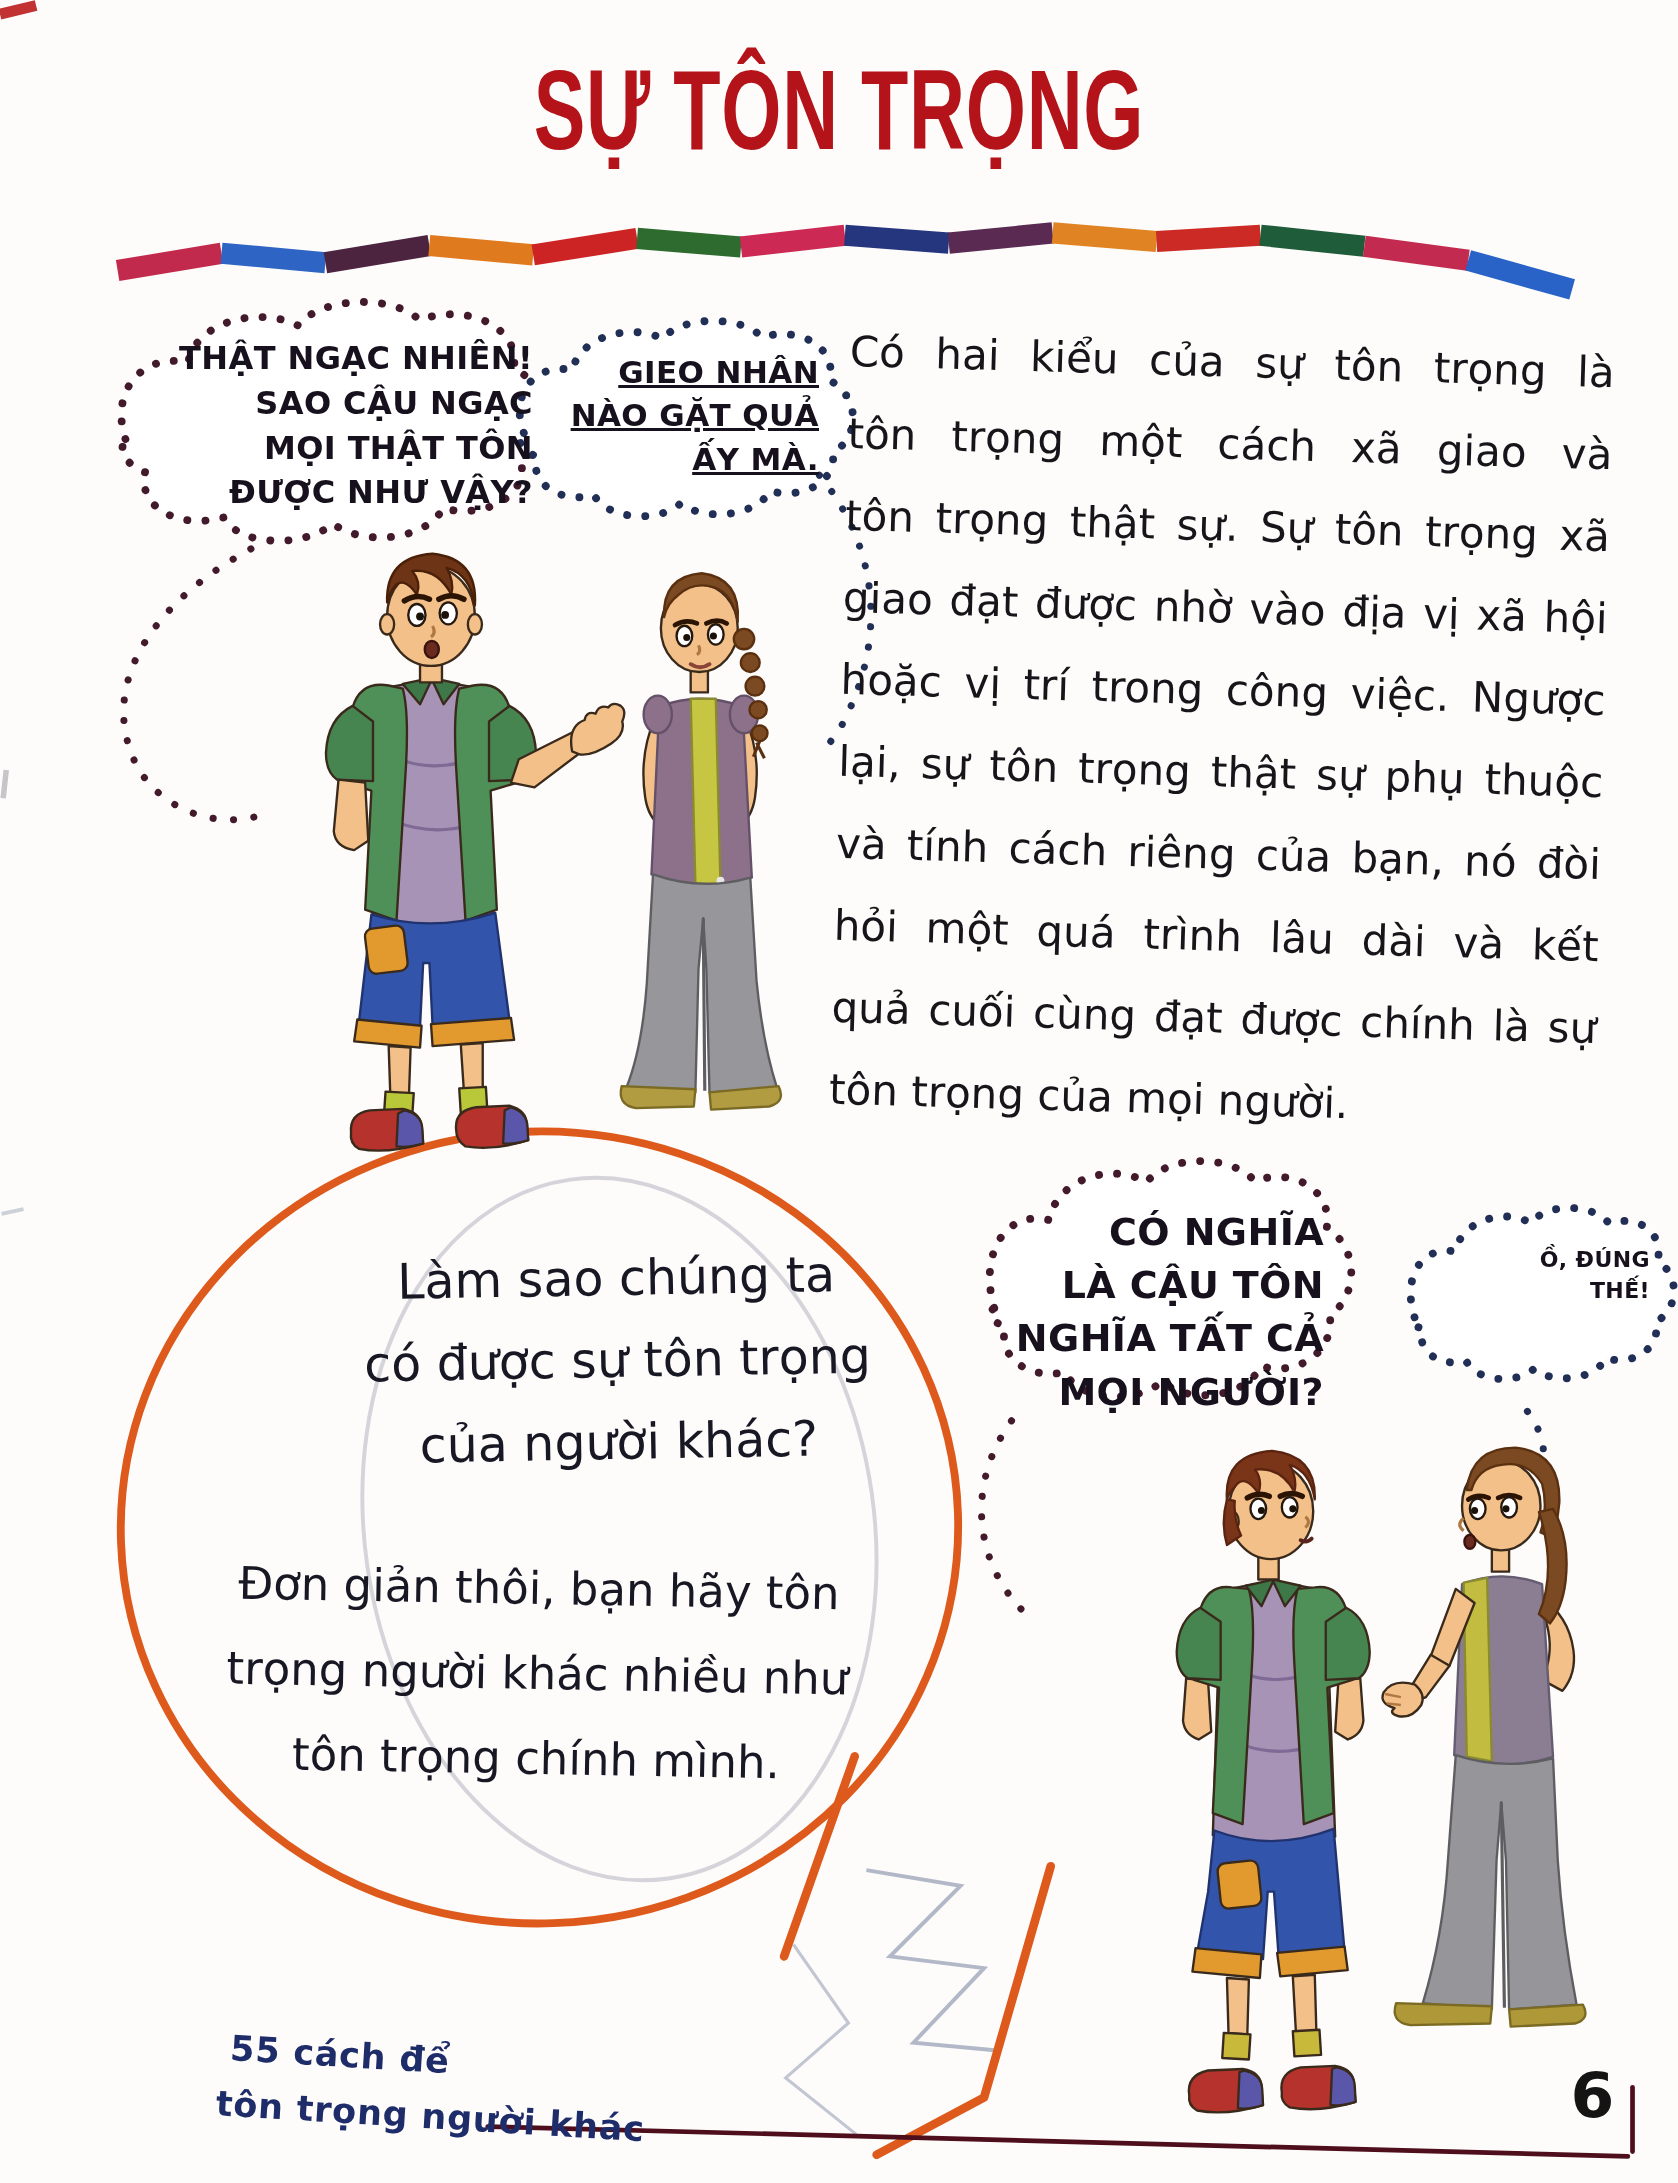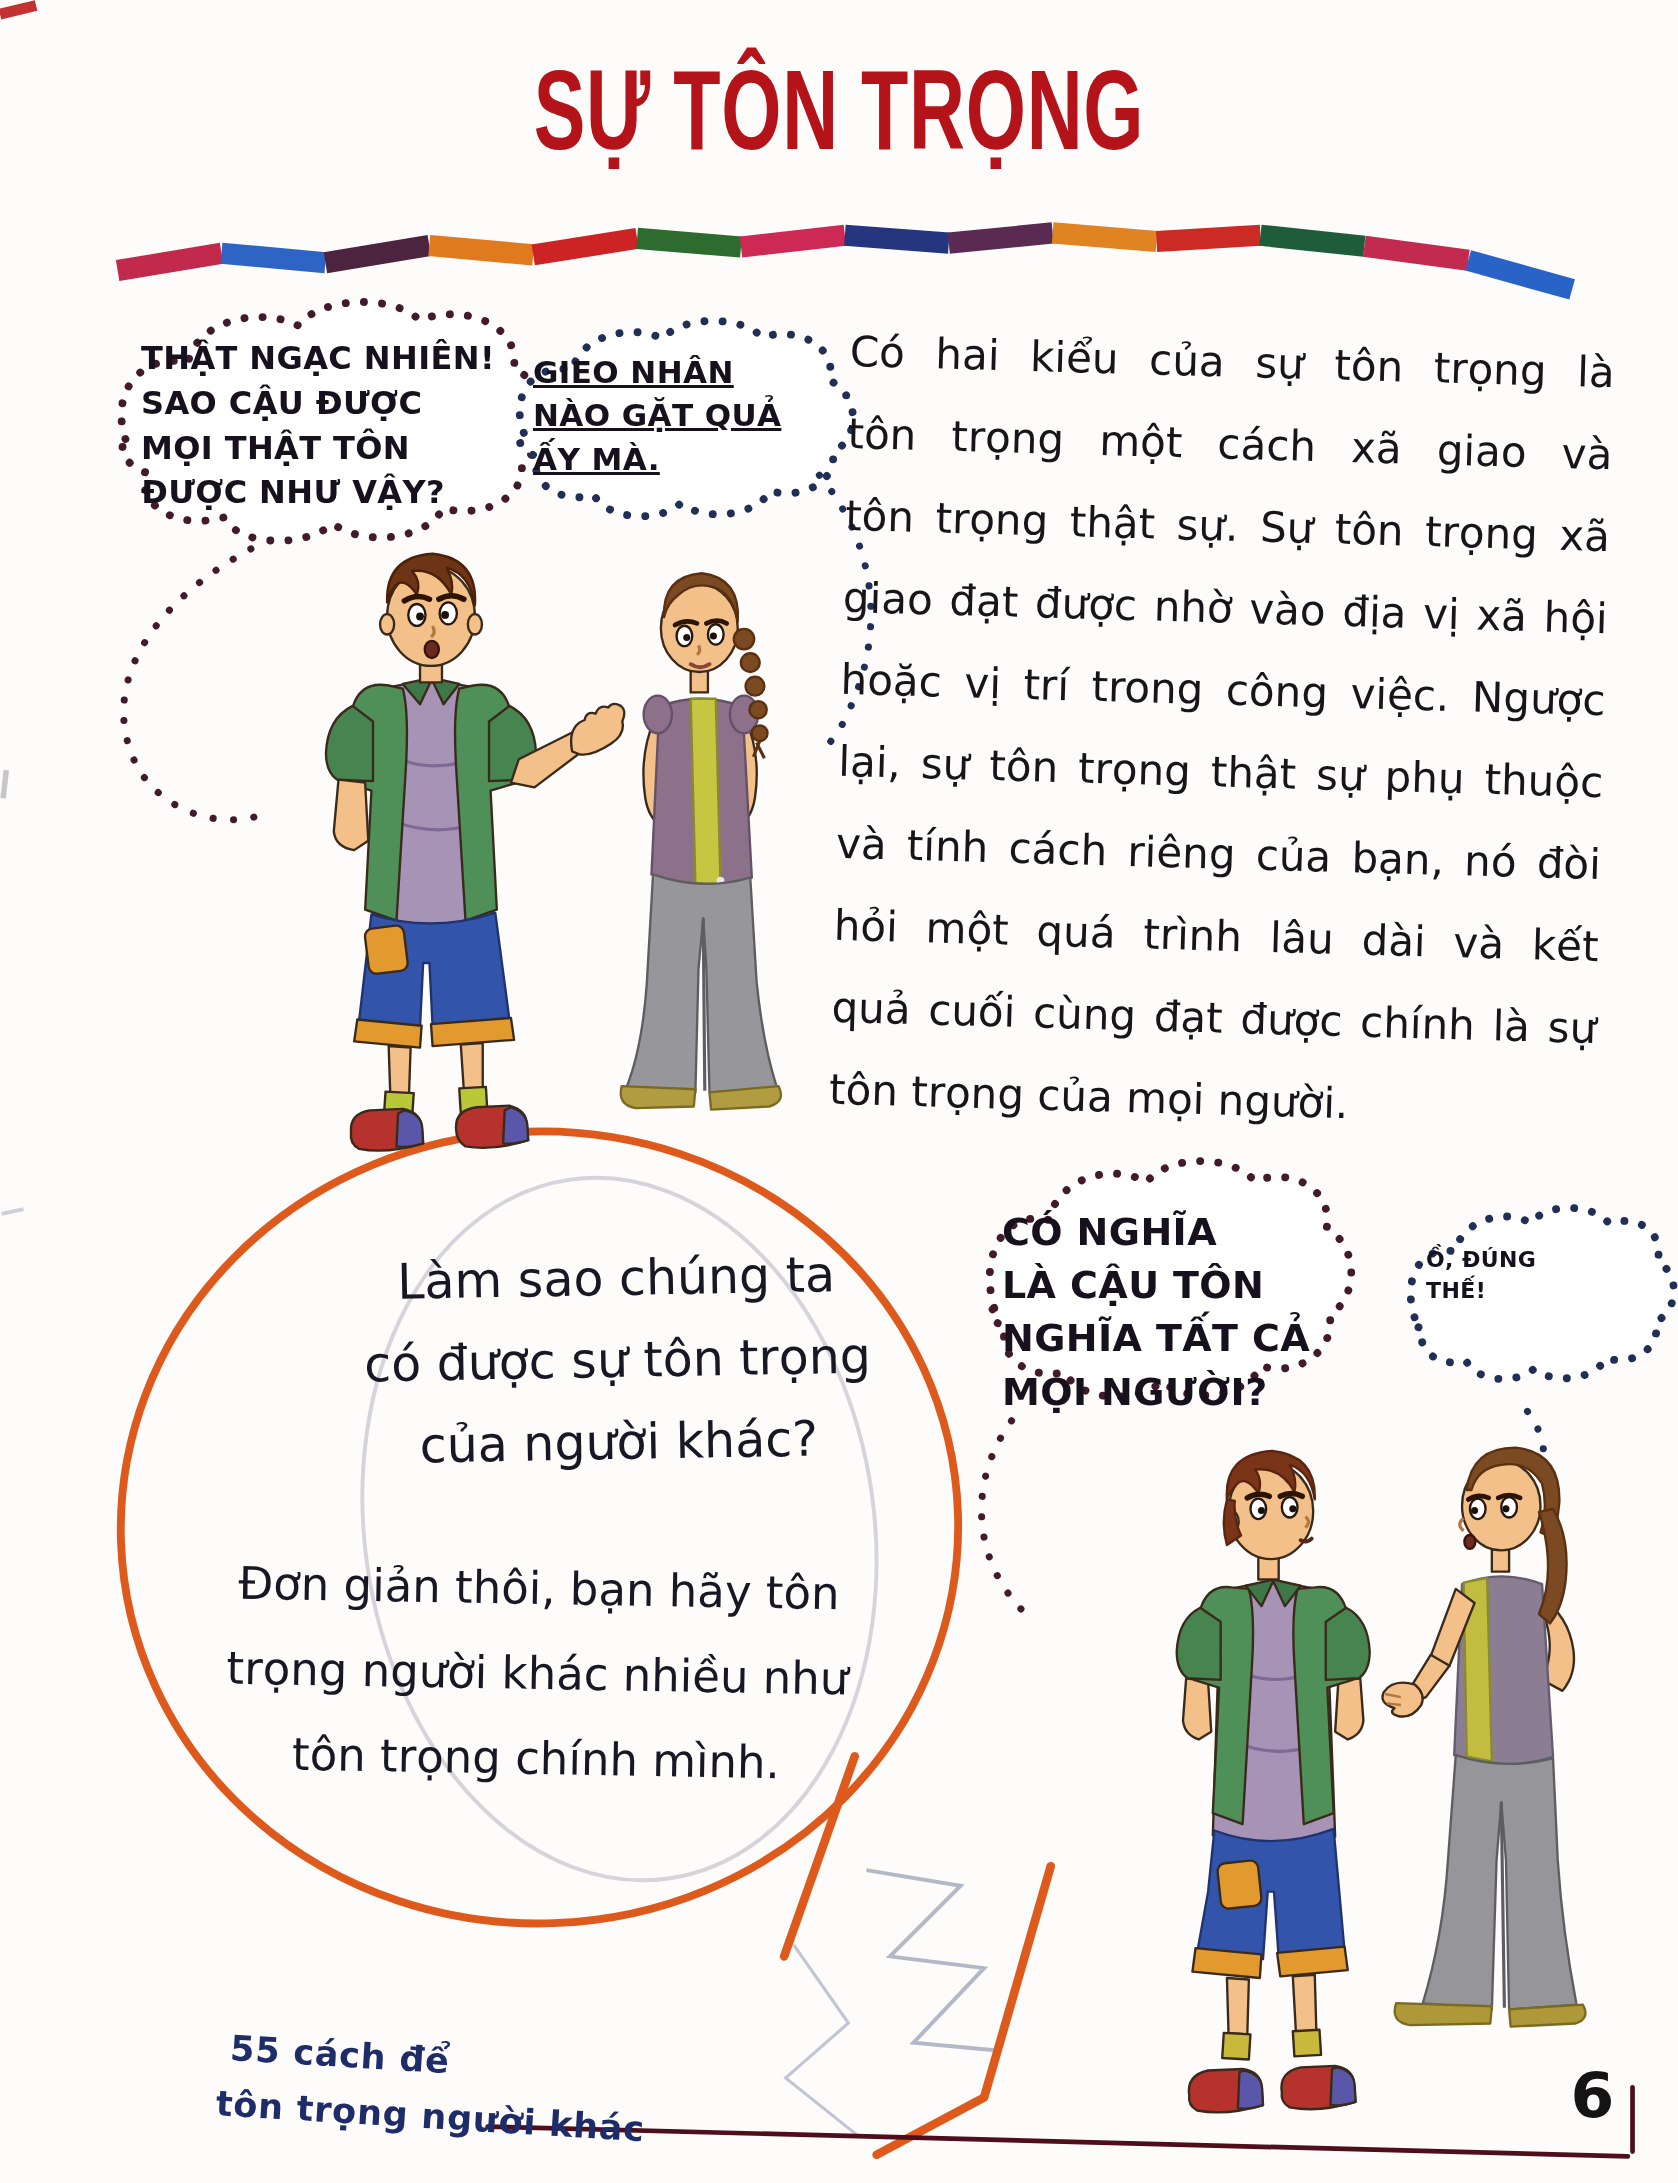--- a/index.html
+++ b/index.html
@@ -20,21 +20,21 @@
   
   .intro{
     position:absolute;left:851px;top:311px;width:765px;
     transform:rotate(1.6deg);transform-origin:0 0;
     font-size:42px;line-height:82px;color:#17151a;
   }
   .intro .pline{text-align:justify;text-align-last:justify;white-space:nowrap;}
   .intro .pline.last{text-align-last:left;}
   
   .bubble-text{
-    position:absolute;text-align:left;font-weight:bold;color:#17101d;
+    position:absolute;text-align:right;font-weight:bold;color:#17101d;
     line-height:1.4;letter-spacing:0.4px;
   }
   .bt1{left:141px;top:336px;width:392px;font-size:32px;}
   .bt2{left:533px;top:351px;width:286px;font-size:31px;text-decoration:underline;}
   .bt3{left:1002px;top:1206px;width:322px;font-size:38px;}
   .bt4{left:1426px;top:1245px;width:224px;font-size:22px;}
   
   .q-question{
     position:absolute;left:333px;top:1238px;width:569px;text-align:center;
     font-size:49px;line-height:82px;color:#181824;
@@ -131,21 +131,21 @@
     <div class="pline">hoặc vị trí trong công việc. Ngược</div>
     <div class="pline">lại, sự tôn trọng thật sự phụ thuộc</div>
     <div class="pline">và tính cách riêng của bạn, nó đòi</div>
     <div class="pline">hỏi một quá trình lâu dài và kết</div>
     <div class="pline">quả cuối cùng đạt được chính là sự</div>
     <div class="pline last">tôn trọng của mọi người.</div>
   </div>
 
   <div class="bubble-text bt1">
     <div>THẬT NGẠC NHIÊN!</div>
-    <div>SAO CẬU ĐƯỢC</div>
+    <div>SAO CẬU NGẠC</div>
     <div>MỌI THẬT TÔN</div>
     <div>ĐƯỢC NHƯ VẬY?</div>
   </div>
   <div class="bubble-text bt2">
     <div>GIEO NHÂN</div>
     <div>NÀO GẶT QUẢ</div>
     <div>ẤY MÀ.</div>
   </div>
   <div class="bubble-text bt3">
     <div>CÓ NGHĨA</div>

